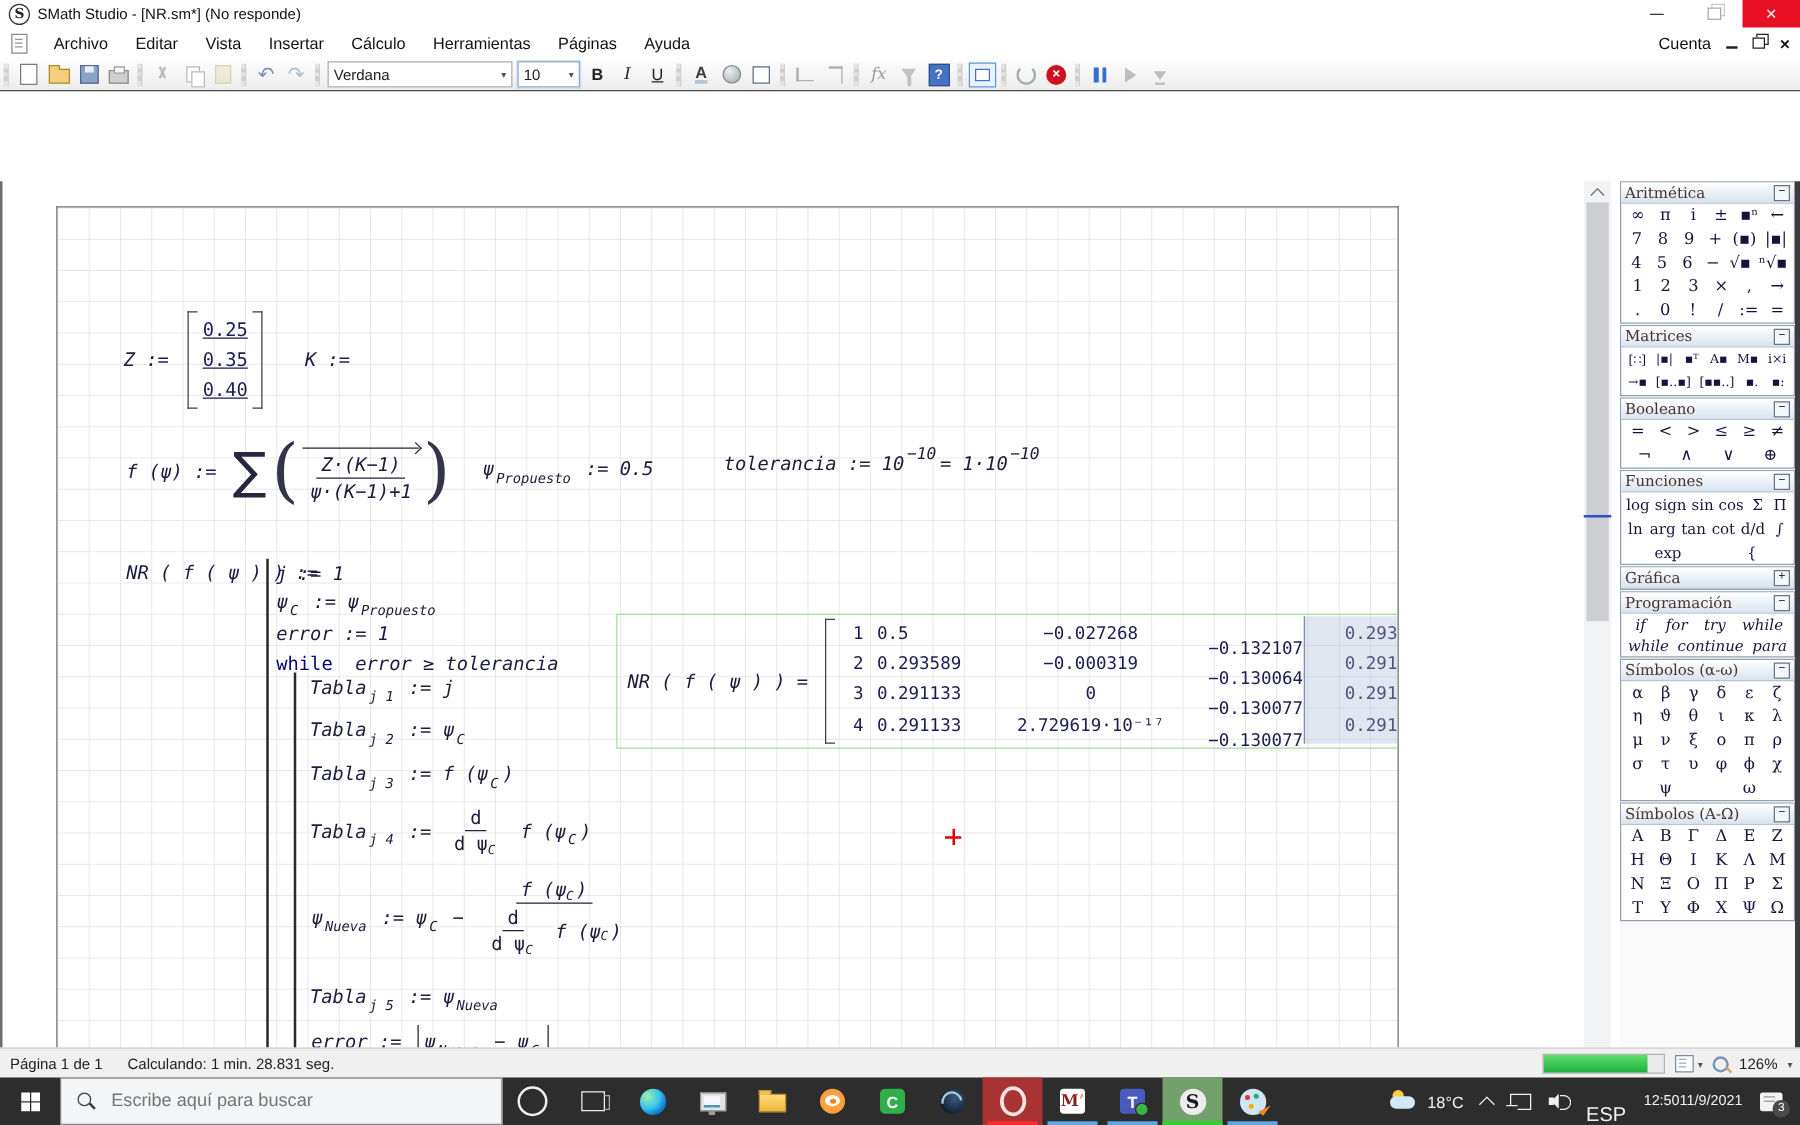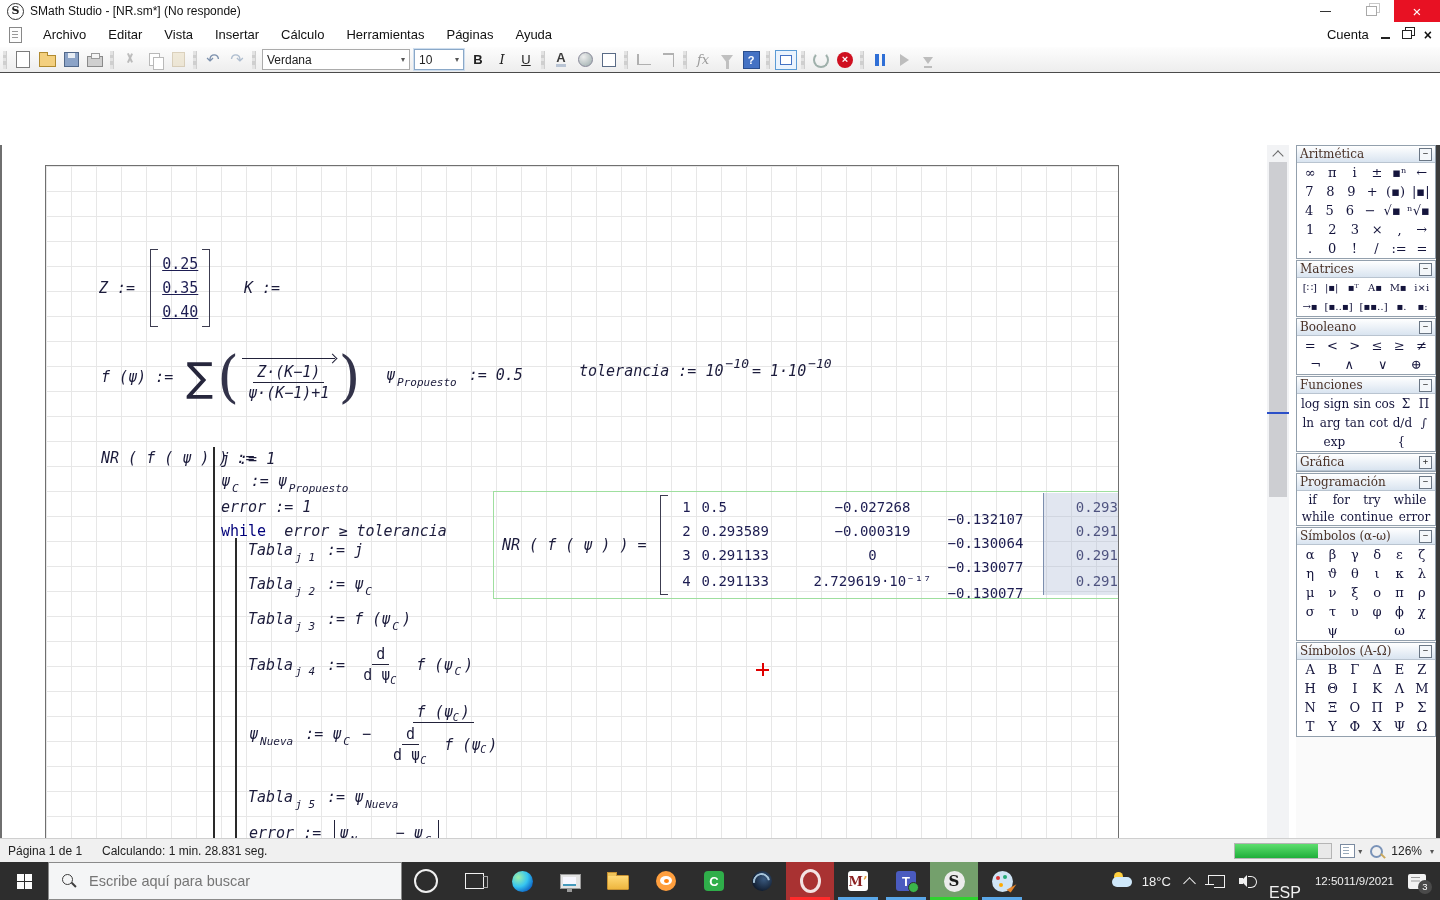--- a/index.html
+++ b/index.html
@@ -118,21 +118,21 @@
   .rmat{display:flex;flex-direction:column;position:relative;padding:2px 12px;margin-left:4px;}
   .rmat::before,.rmat::after{content:"";position:absolute;top:2px;bottom:2px;width:7px;border:1.5px solid #3c3c50;}
   .rmat::before{left:0;border-right:none;} .rmat::after{right:0;border-left:none;}
   .r-row{display:flex;align-items:center;height:24px;font-family:"DejaVu Sans Mono","Liberation Mono",monospace;
          font-size:14px;color:#1d1d52;}
   .r-row:last-child{height:28px;}
   .r-row-cell{display:block;}
   .r-row-cell:nth-child(1){width:30px;text-align:center;}
   .r-row-cell:nth-child(2){width:96px;text-align:left;}
   .r-row-cell:nth-child(3){width:150px;text-align:center;}
-  .r-row-cell:nth-child(4){width:114px;text-align:left;margin-top:23px;}
+  .r-row-cell:nth-child(4){width:114px;text-align:center;margin-top:23px;}
   .r-row-cell:nth-child(5){width:96px;text-align:center;}
   .r-row-cell:nth-child(6){width:146px;text-align:center;}
   .sel-overlay{position:absolute;left:997px;top:327px;width:180px;height:102px;background:rgba(168,182,212,.35);
                border-left:1px solid #7d8fae;}
   .cursor-cross{position:absolute;left:710px;top:497px;width:13px;height:13px;}
   .cursor-cross::before{content:"";position:absolute;left:6px;top:0;width:1.5px;height:13px;background:#e00000;}
   .cursor-cross::after{content:"";position:absolute;left:0;top:6px;width:13px;height:1.5px;background:#e00000;}
 
   
   .vsb{position:absolute;left:1267px;top:73px;width:22px;height:765px;background:#f2f3f5;z-index:5;}
@@ -149,21 +149,21 @@
   .sec{border:1px solid #93a0ad;margin-bottom:1px;background:#fff;}
   .sec-h{height:16px;background:linear-gradient(#ffffff,#d9e4f0);display:flex;align-items:center;
          justify-content:space-between;padding:0 3px;border-bottom:1px solid #b9c4d0;}
   .sec-t{font-size:12px;font-weight:normal;color:#4a3228;}
   .sec-c{width:11px;height:11px;border:1px solid #6a7684;background:#f4f7fa;font-size:9px;line-height:9px;
          text-align:center;color:#333;font-family:"DejaVu Sans Mono",monospace;}
   .p-row{display:flex;justify-content:space-around;align-items:center;height:19px;padding:0 2px;}
   .p-row-cell{font-size:13px;color:#14143c;text-align:center;min-width:14px;cursor:default;}
   .sec-mat .p-row-cell{font-size:10px;}
   .sec-fun .p-row-cell{font-size:12px;}
-  .sec-prog .p-row{height:17px;} .sec-prog .p-row-cell{font-size:12px;}
+  .sec-prog .p-row{height:17px;} .sec-prog .p-row-cell{font-size:12px;font-style:italic;}
 
   
   .statusbar{position:absolute;left:0;top:838px;width:1440px;height:24px;background:#f0f0f0;
              border-top:1px solid #cfcfcf;z-index:40;display:flex;align-items:center;font-size:12px;color:#222;}
   .st-page{margin-left:8px;width:88px;}
   .st-calc{margin-left:6px;}
   .st-right{position:absolute;right:6px;top:0;height:24px;display:flex;align-items:center;gap:8px;}
   .progress{width:96px;height:14px;border:1px solid #b5b5b5;background:#e9e9e9;}
   .progress i{display:block;height:100%;background:linear-gradient(#5ede6e,#1faf3a);}
   .ic-pagezoom{width:13px;height:12px;border:1px solid #7a8aa0;background:#fff;position:relative;}
@@ -668,21 +668,21 @@
       <div class="sec-b">
           <div class="p-row">
             <span class="p-row-cell">if</span>
             <span class="p-row-cell">for</span>
             <span class="p-row-cell">try</span>
             <span class="p-row-cell">while</span>
           </div>
           <div class="p-row">
             <span class="p-row-cell">while</span>
             <span class="p-row-cell">continue</span>
-            <span class="p-row-cell">error</span>
+            <span class="p-row-cell">para</span>
           </div>
         </div>
     </div>
     <div class="sec">
       <div class="sec-h">
         <span class="sec-t">Símbolos (α-ω)</span>
         <span class="sec-c">−</span>
       </div>
       <div class="sec-b">
           <div class="p-row">

